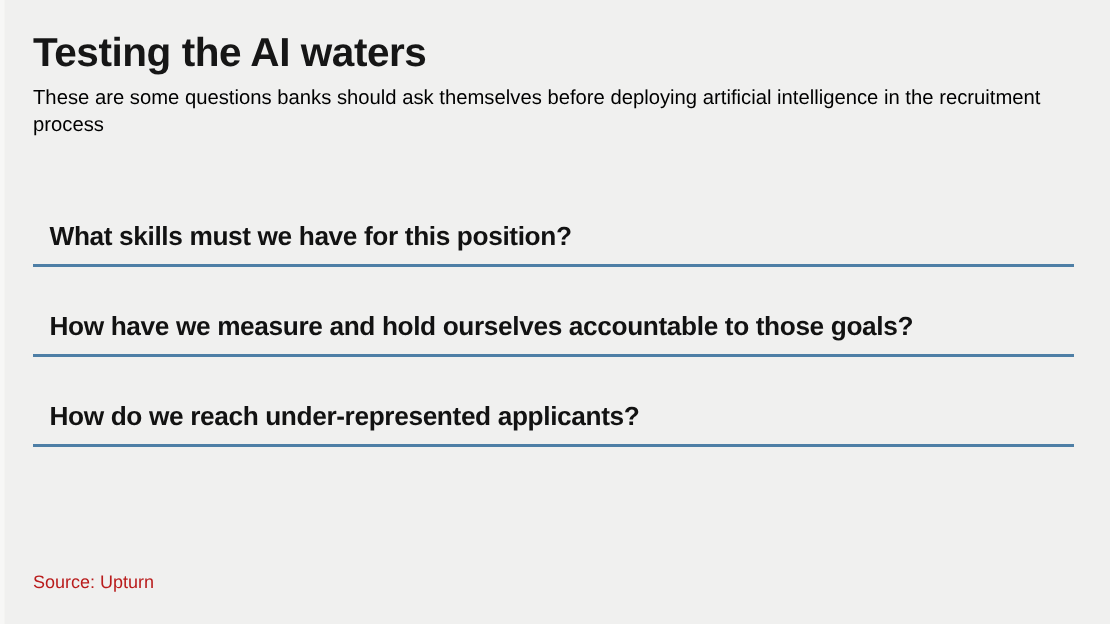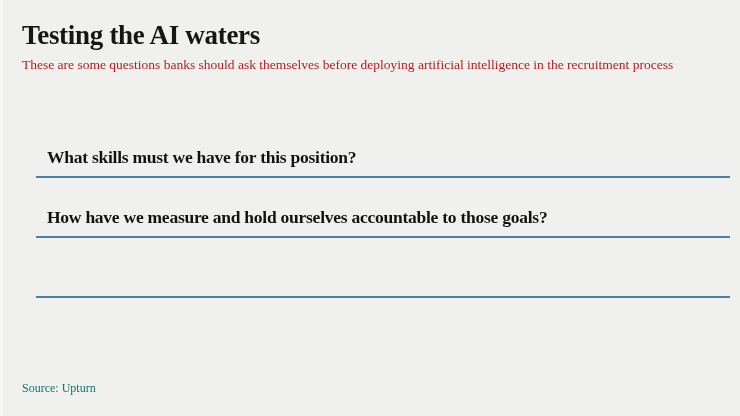--- a/index.html
+++ b/index.html
@@ -13,21 +13,20 @@
     font-family: "Liberation Sans", sans-serif;
     -webkit-font-smoothing: antialiased;
     overflow: hidden;
   }
   .canvas {
     position: relative;
     width: 740px;
     height: 416px;
     background: #f0f0ef;
     box-sizing: border-box;
-    font-family: Liberation Serif, serif;
   }
   .left-edge {
     position: absolute;
     left: 0;
     top: 0;
     width: 3px;
     height: 416px;
     background: #f7f7f6;
   }
 
@@ -43,30 +42,30 @@
     font-weight: bold;
     color: #161616;
     letter-spacing: -0.3px;
     line-height: 34px;
     margin: 0;
     white-space: nowrap;
   }
   .subtitle {
     font-size: 13.5px;
     font-weight: normal;
-    color: #b91c1c;
+    color: #000000;
     line-height: 18px;
     margin: 4px 0 0 0;
     max-width: 692px;
   }
 
   
   .questions {
     position: absolute;
-    left: 36px;
+    left: 22px;
     top: 118px;
     width: 694px;
   }
   .question-row {
     position: relative;
     height: 60px;
     box-sizing: border-box;
   }
   .question-text {
     position: absolute;
@@ -88,21 +87,21 @@
     background: #4e7fa6;
   }
 
   
   .source {
     position: absolute;
     left: 22px;
     top: 380px;
     font-size: 12px;
     font-weight: normal;
-    color: #0f766e;
+    color: #b91c1c;
     line-height: 16px;
     white-space: nowrap;
   }
 </style>
 </head>
 <body>
 
 <div class="canvas">
 
   <div class="left-edge"></div>
@@ -119,20 +118,21 @@
       <div class="question-rule"></div>
     </div>
 
 
     <div class="question-row">
       <div class="question-text">How have we measure and hold ourselves accountable to those goals?</div>
       <div class="question-rule"></div>
     </div>
 
     <div class="question-row">
+      <div class="question-text">How do we reach under-represented applicants?</div>
       <div class="question-rule"></div>
     </div>
 
   </div>
 
   <div class="source">Source: Upturn</div>
 
 </div>
 
 </body></html>

